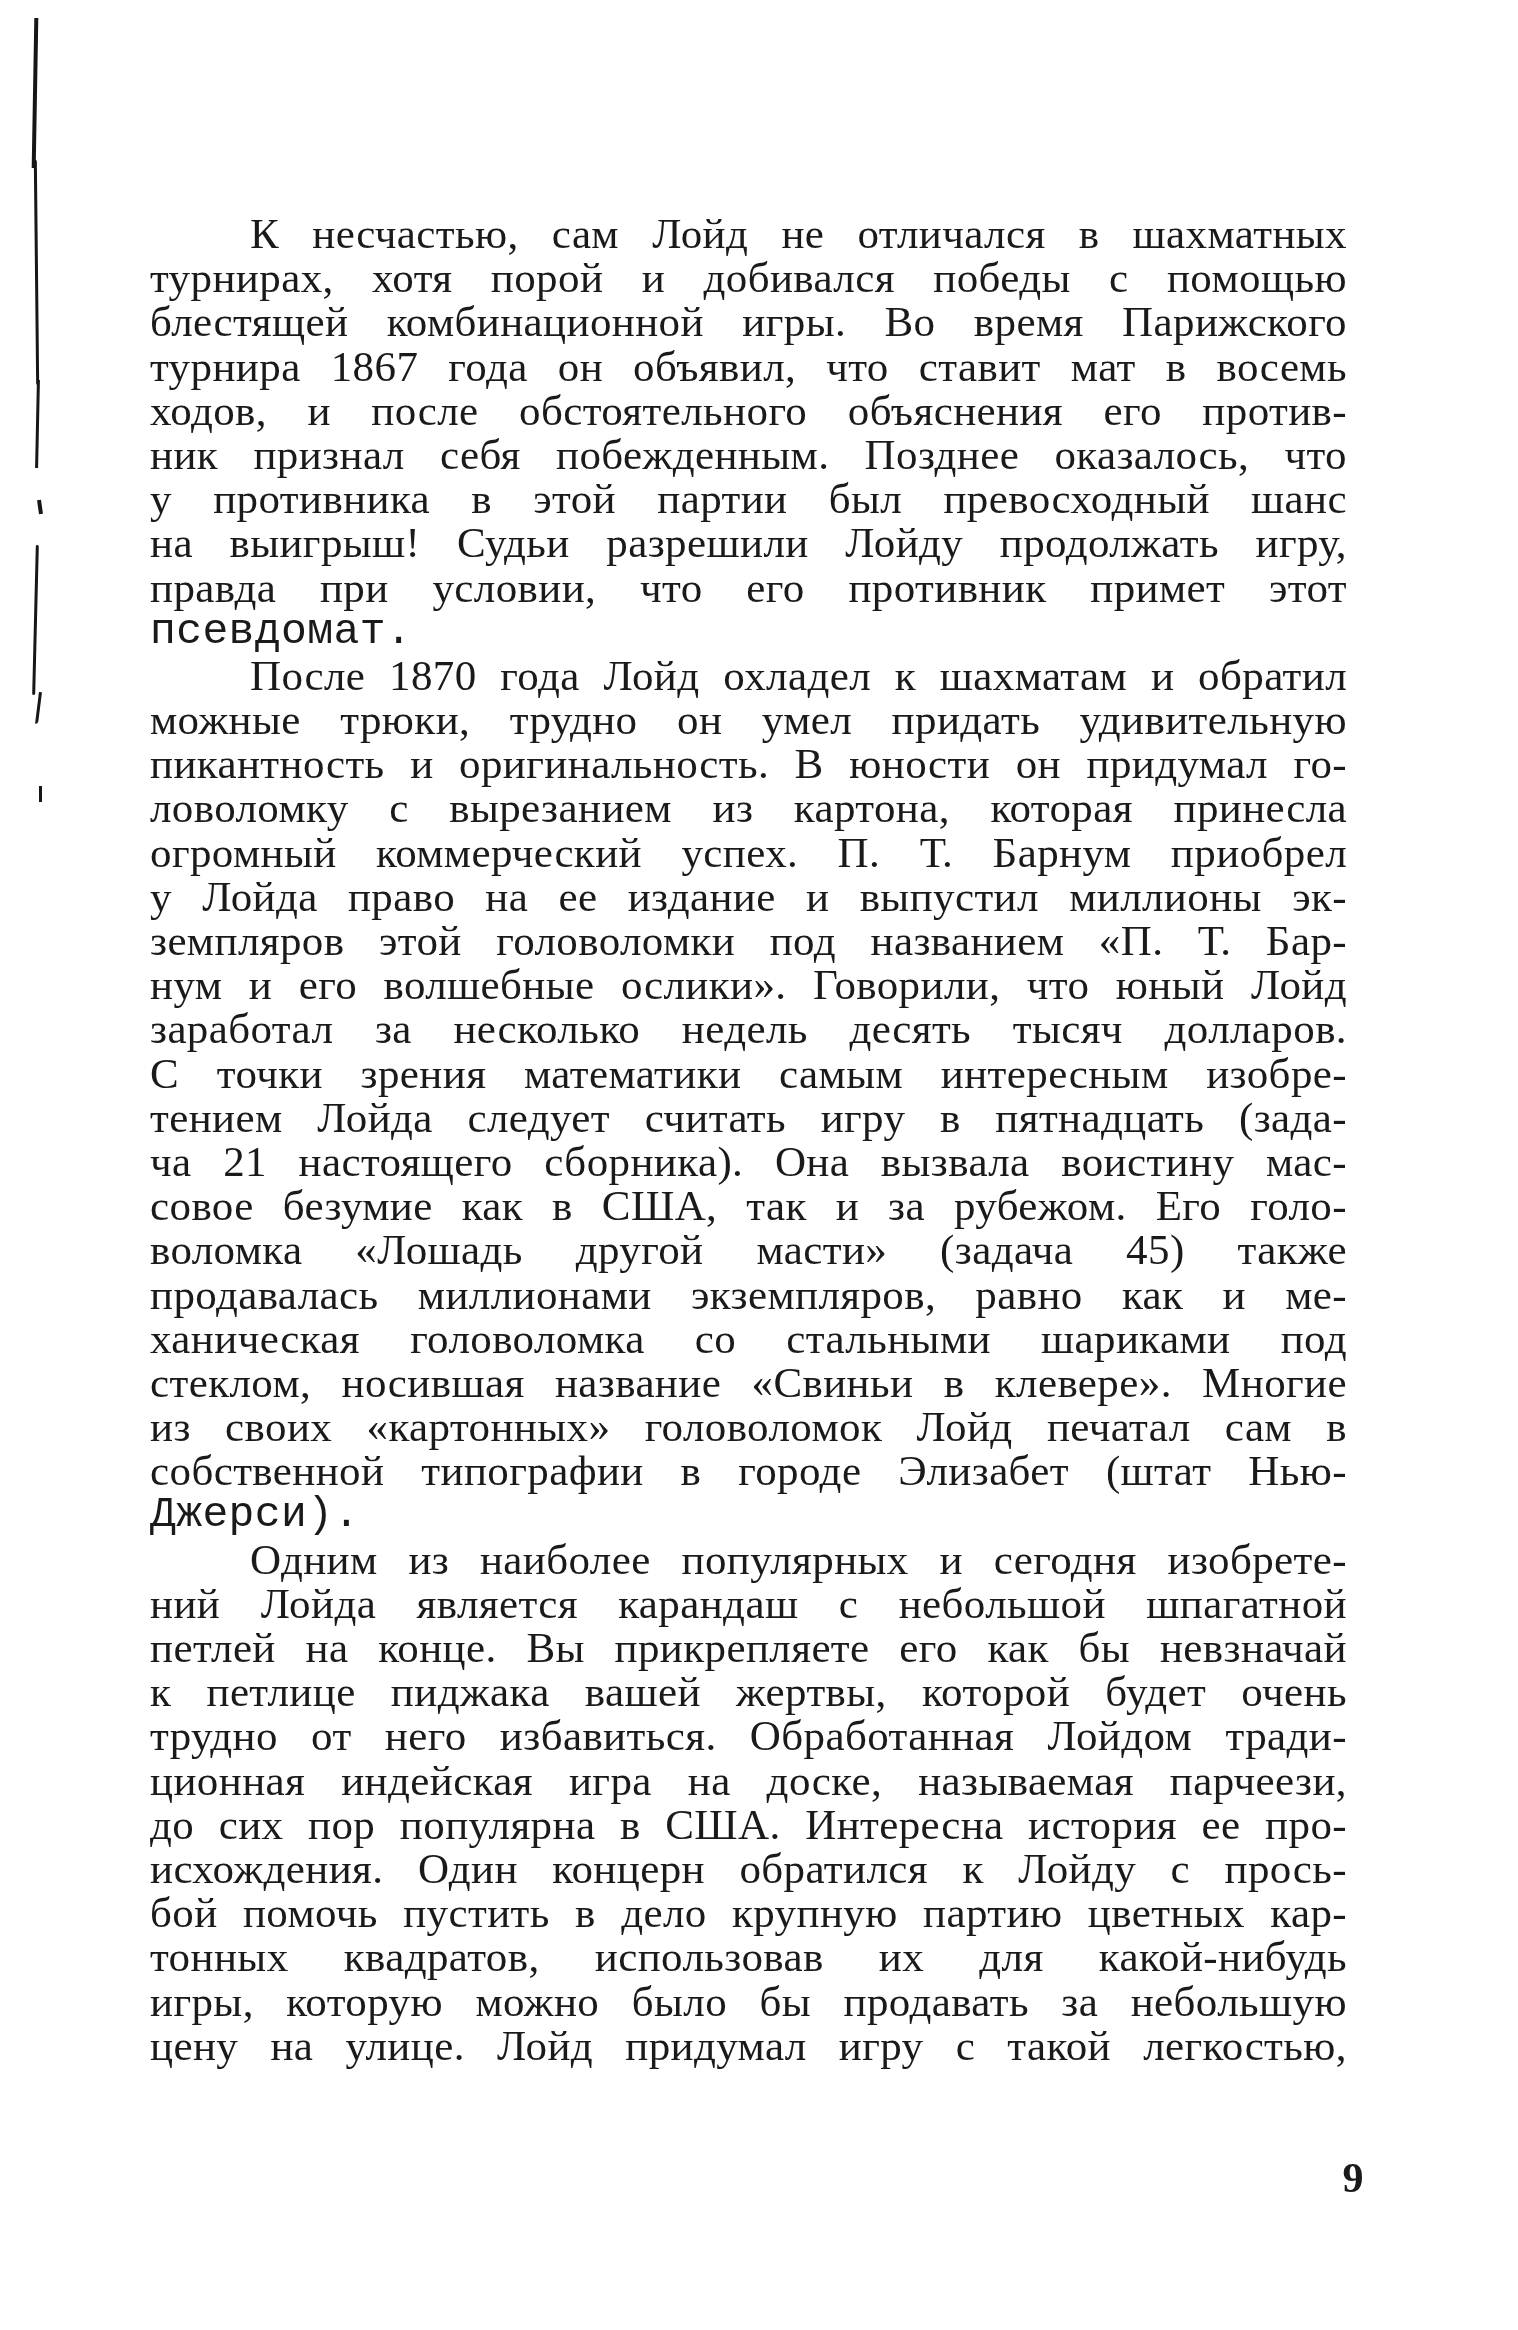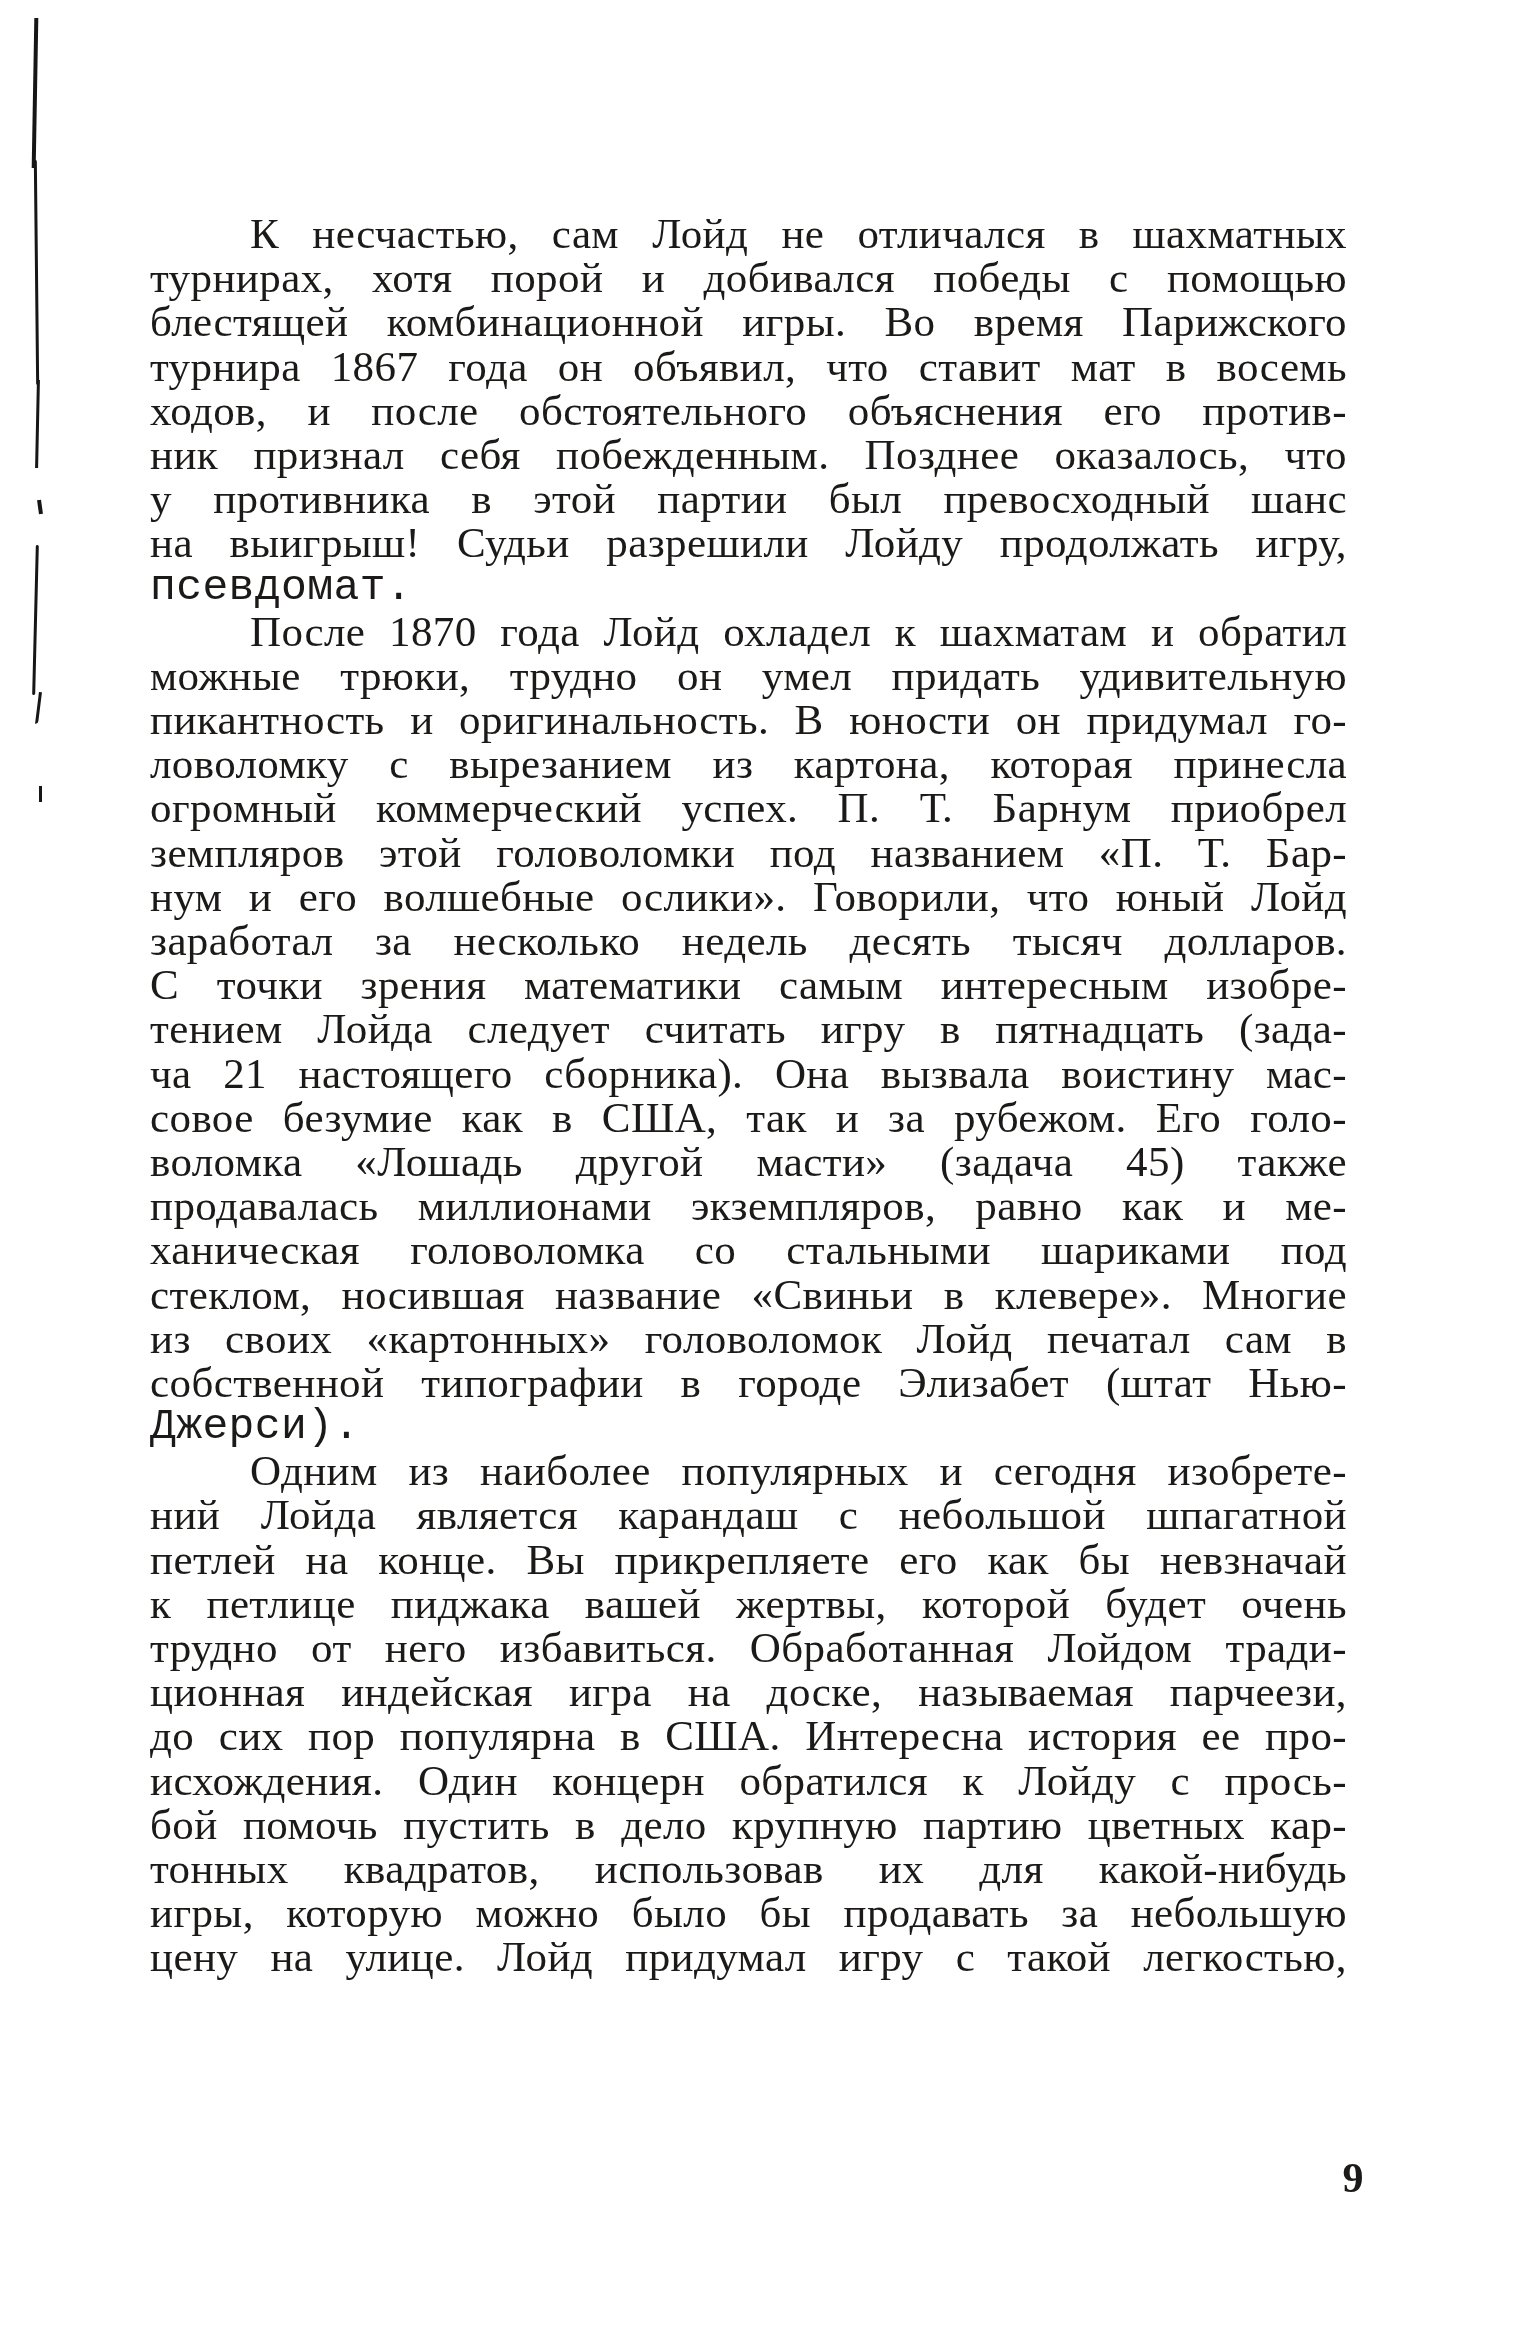--- a/index.html
+++ b/index.html
@@ -78,26 +78,28 @@
 
   <div class="text-block" id="text-block">
       <div class="line first">К несчастью, сам Лойд не отличался в шахматных</div>
       <div class="line">турнирах, хотя порой и добивался победы с помощью</div>
       <div class="line">блестящей комбинационной игры. Во время Парижского</div>
       <div class="line">турнира 1867 года он объявил, что ставит мат в восемь</div>
       <div class="line">ходов, и после обстоятельного объяснения его против-</div>
       <div class="line">ник признал себя побежденным. Позднее оказалось, что</div>
       <div class="line">у противника в этой партии был превосходный шанс</div>
       <div class="line">на выигрыш! Судьи разрешили Лойду продолжать игру,</div>
+      <div class="line">правда при условии, что его противник примет этот</div>
       <div class="line para-end">псевдомат.</div>
       <div class="line first">После 1870 года Лойд охладел к шахматам и обратил</div>
       <div class="line">можные трюки, трудно он умел придать удивительную</div>
       <div class="line">пикантность и оригинальность. В юности он придумал го-</div>
       <div class="line">ловоломку с вырезанием из картона, которая принесла</div>
       <div class="line">огромный коммерческий успех. П. Т. Барнум приобрел</div>
+      <div class="line">у Лойда право на ее издание и выпустил миллионы эк-</div>
       <div class="line">земпляров этой головоломки под названием «П. Т. Бар-</div>
       <div class="line">нум и его волшебные ослики». Говорили, что юный Лойд</div>
       <div class="line">заработал за несколько недель десять тысяч долларов.</div>
       <div class="line">С точки зрения математики самым интересным изобре-</div>
       <div class="line">тением Лойда следует считать игру в пятнадцать (зада-</div>
       <div class="line">ча 21 настоящего сборника). Она вызвала воистину мас-</div>
       <div class="line">совое безумие как в США, так и за рубежом. Его голо-</div>
       <div class="line">воломка «Лошадь другой масти» (задача 45) также</div>
       <div class="line">продавалась миллионами экземпляров, равно как и ме-</div>
       <div class="line">ханическая головоломка со стальными шариками под</div>

